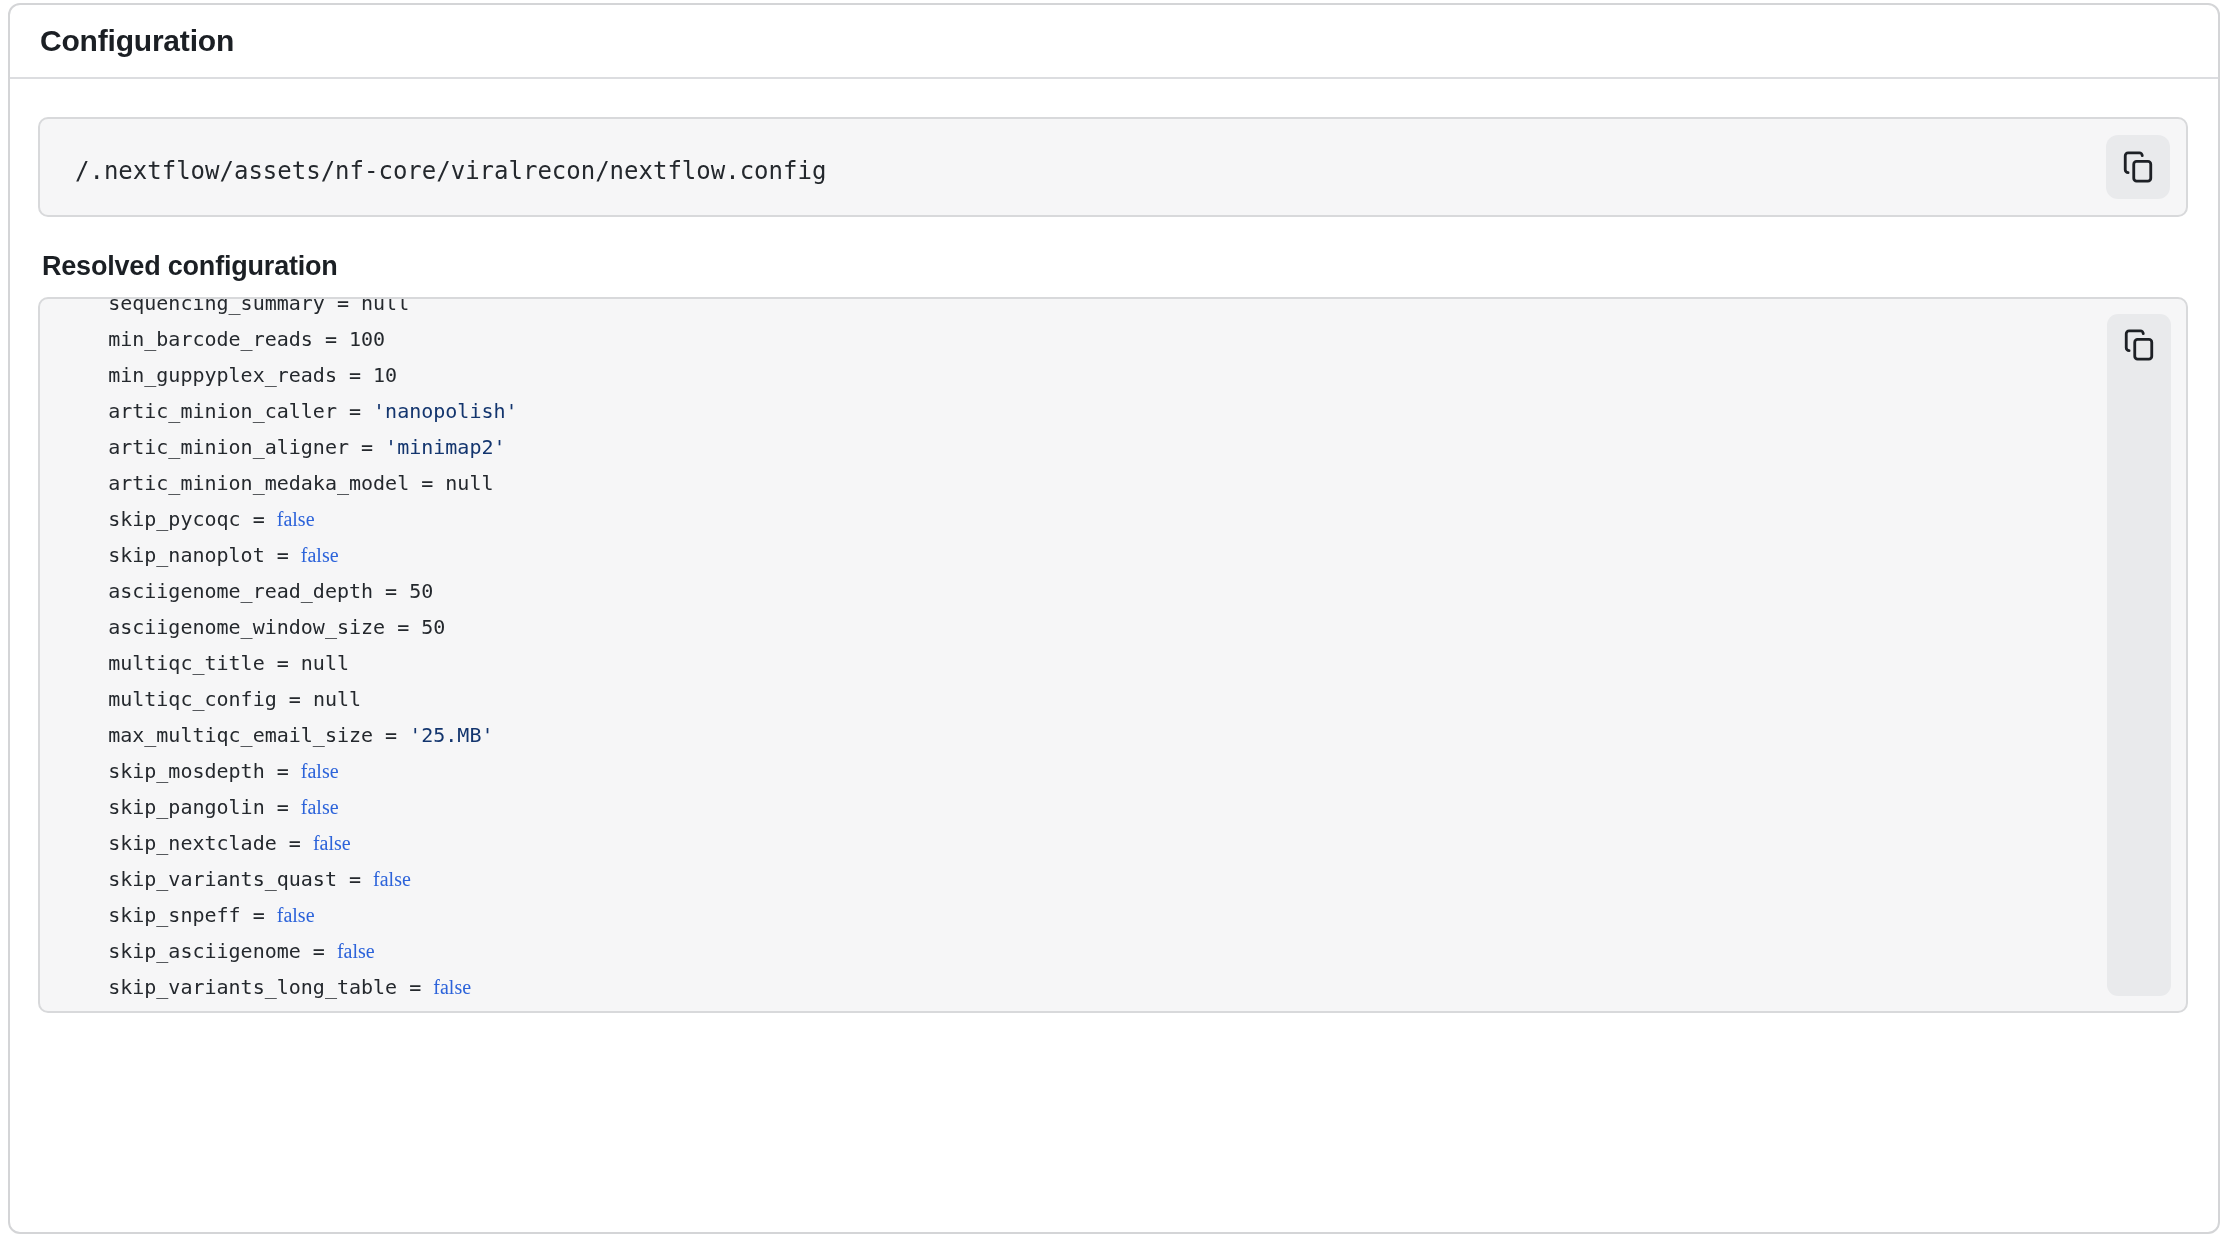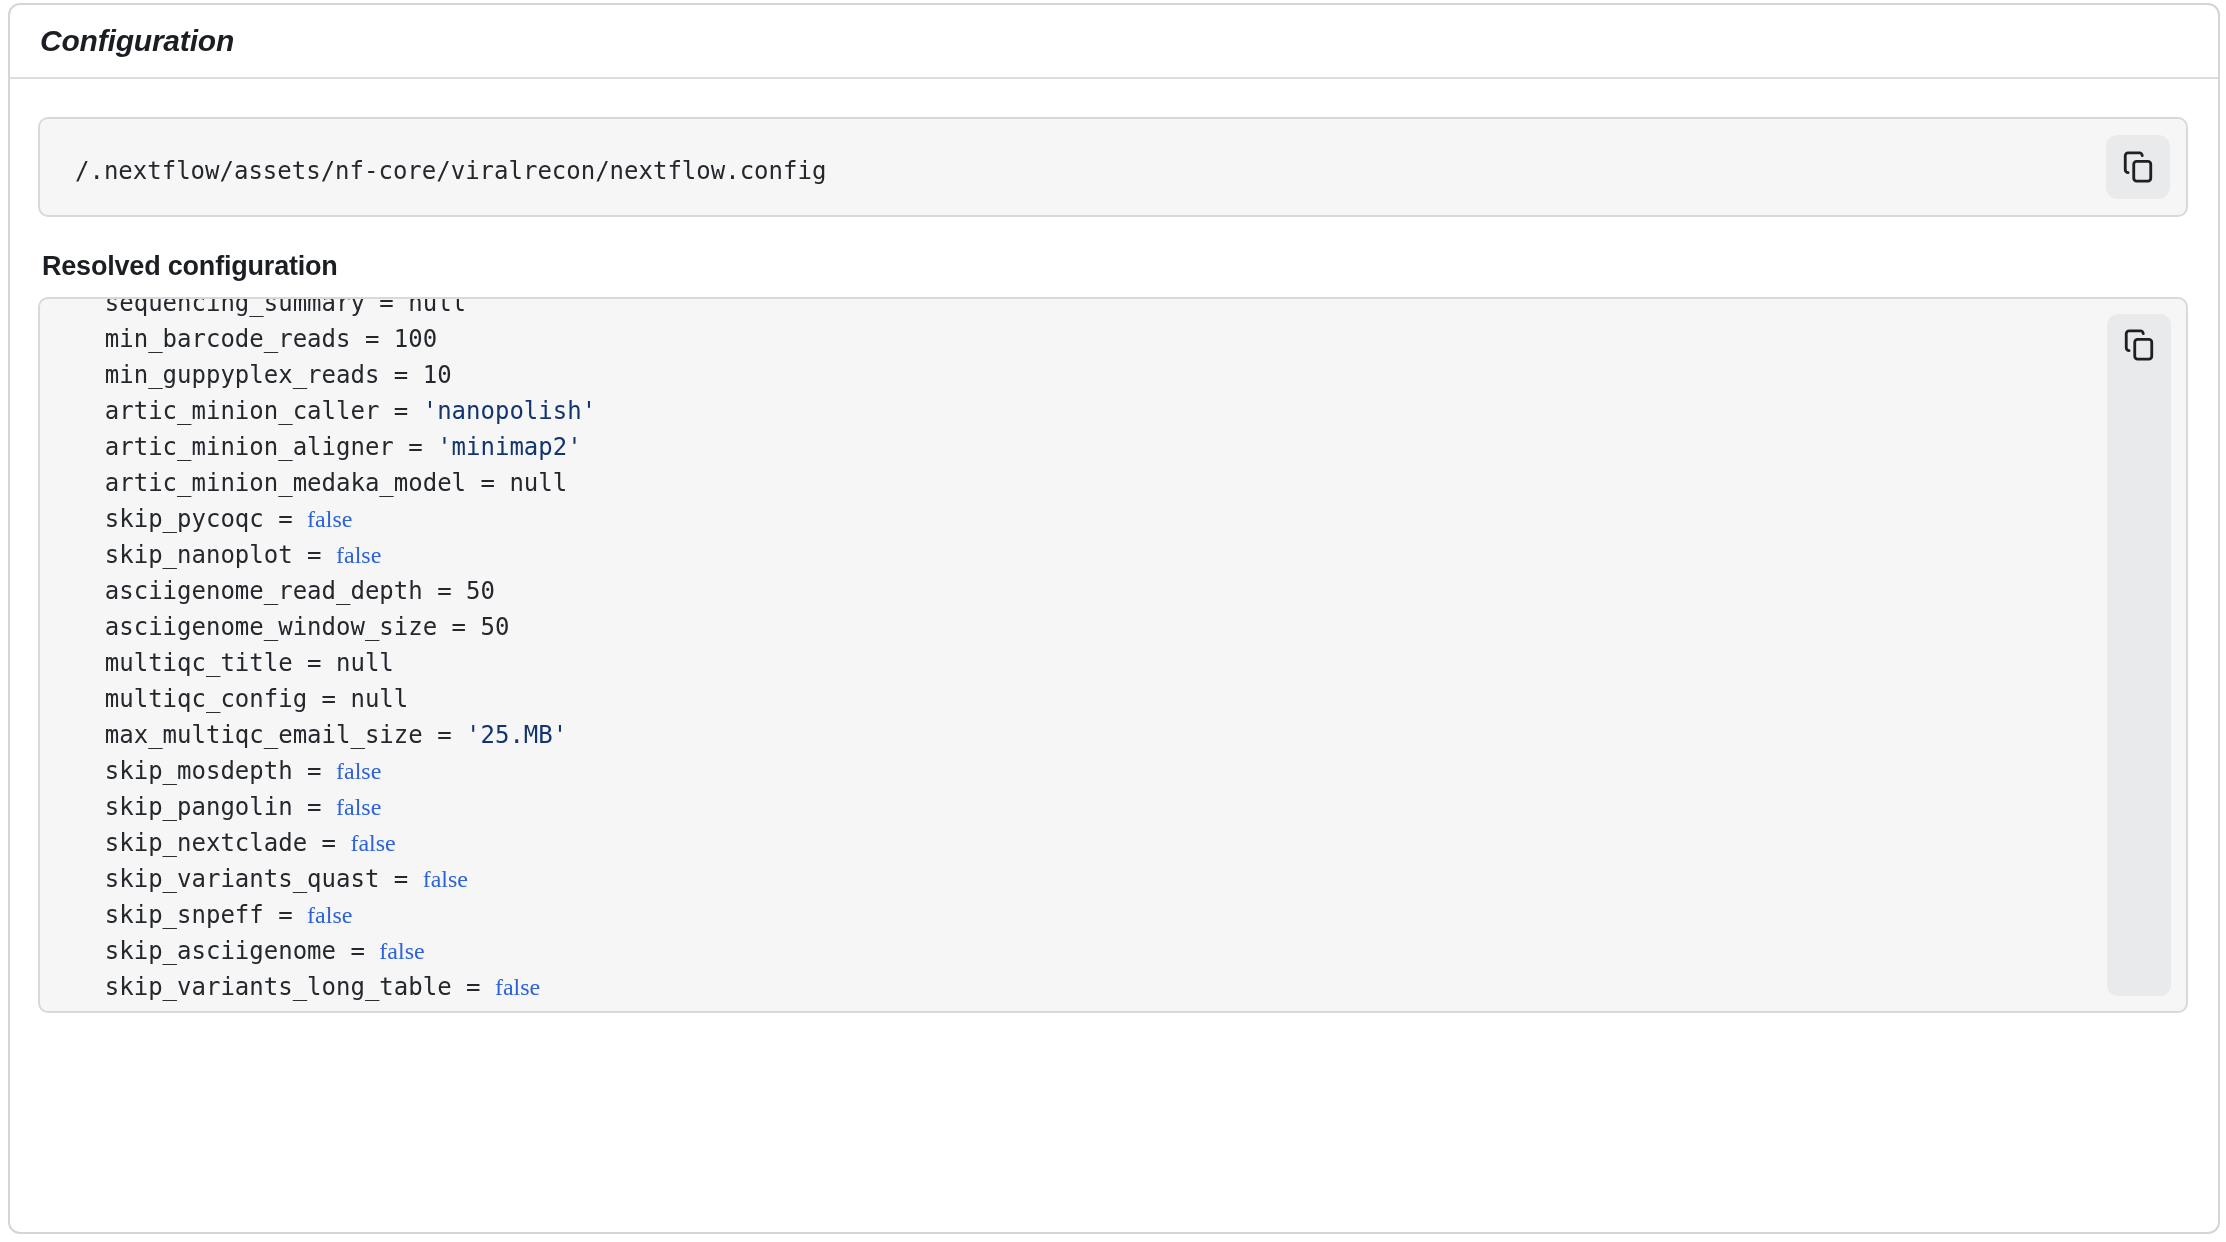--- a/index.html
+++ b/index.html
@@ -28,21 +28,20 @@
     background: #ffffff;
     border: 2px solid var(--card-border);
     border-radius: 12px;
   }
   .card-header {
     height: 74px;
     display: flex;
     align-items: center;
     padding: 0 30px;
     border-bottom: 2px solid var(--divider);
-    font-style: italic;
   }
   .card-title {
     font-size: 30px;
     font-weight: 600;
     color: var(--heading);
     letter-spacing: -0.2px;
   }
   .card-body { padding: 38px 30px 0 28px; }
   .section-heading {
     font-size: 27px;
@@ -93,23 +92,23 @@
   .code-box {
     position: relative;
     height: 716px;
     background: var(--box-bg);
     border: 2px solid var(--box-border);
     border-radius: 10px;
     overflow: hidden;
   }
   .code-content {
     margin-top: -14px;
-    padding-left: 7px;
+    padding-left: 20px;
     font-family: "DejaVu Sans Mono", monospace;
-    font-size: 24px;
+    font-size: 20px;
     line-height: 36px;
     color: var(--code-text);
     white-space: pre;
   }
   .code-line { height: 36px; }
   .val-string { color: var(--string); }
   .val-bool { color: var(--bool); font-family: Liberation Serif, serif; }
   .val-plain { color: inherit; }
   .code-gutter {
     position: absolute;

